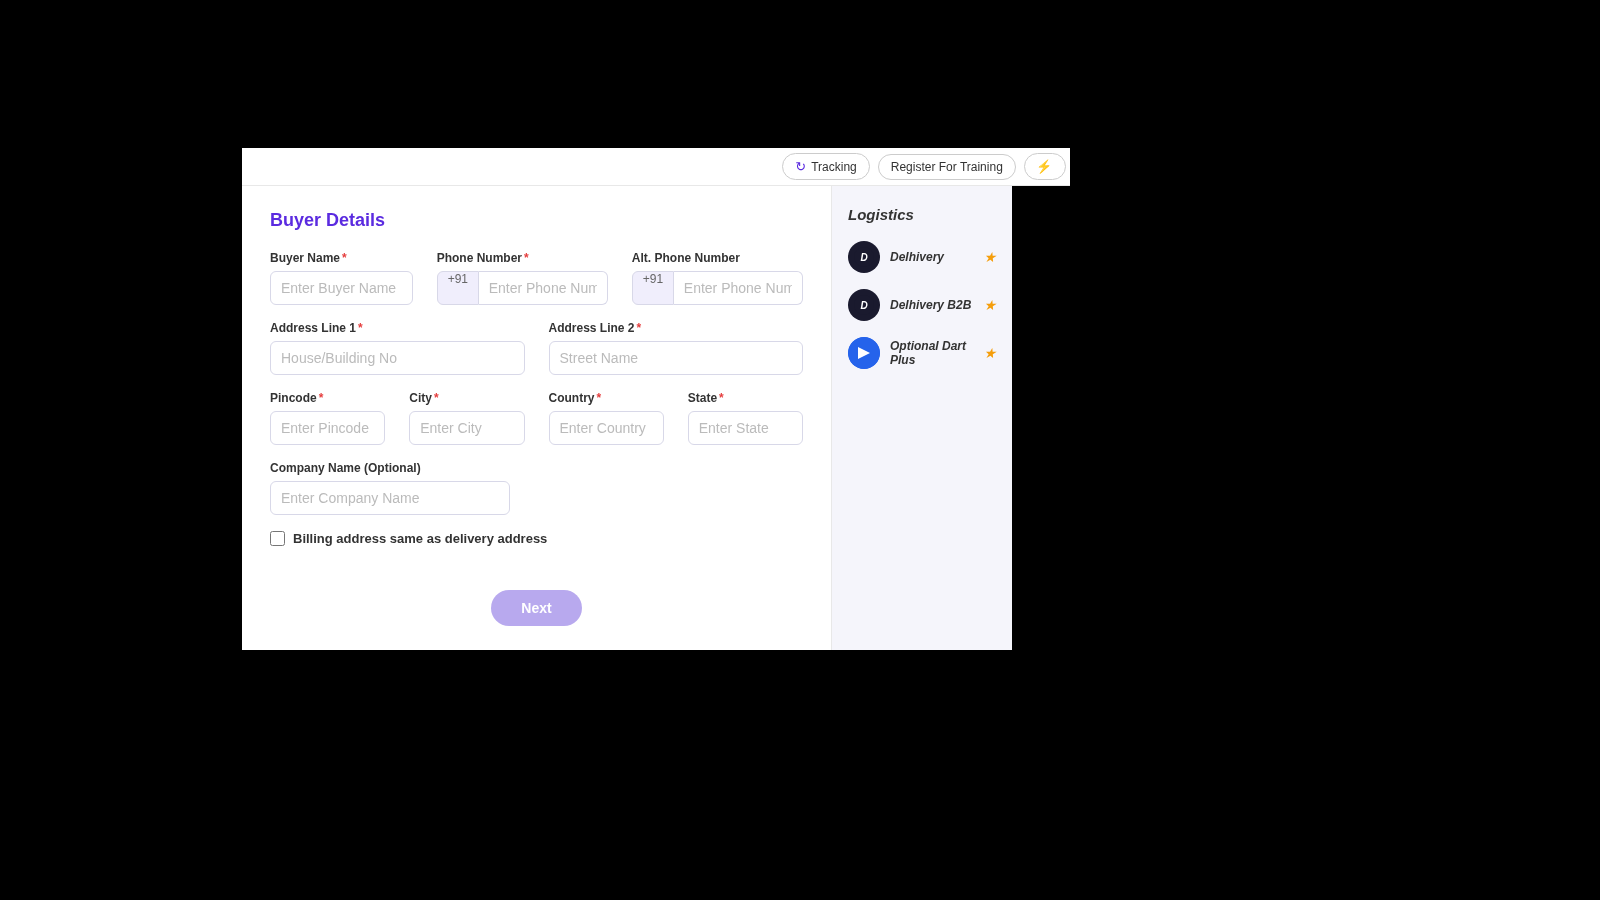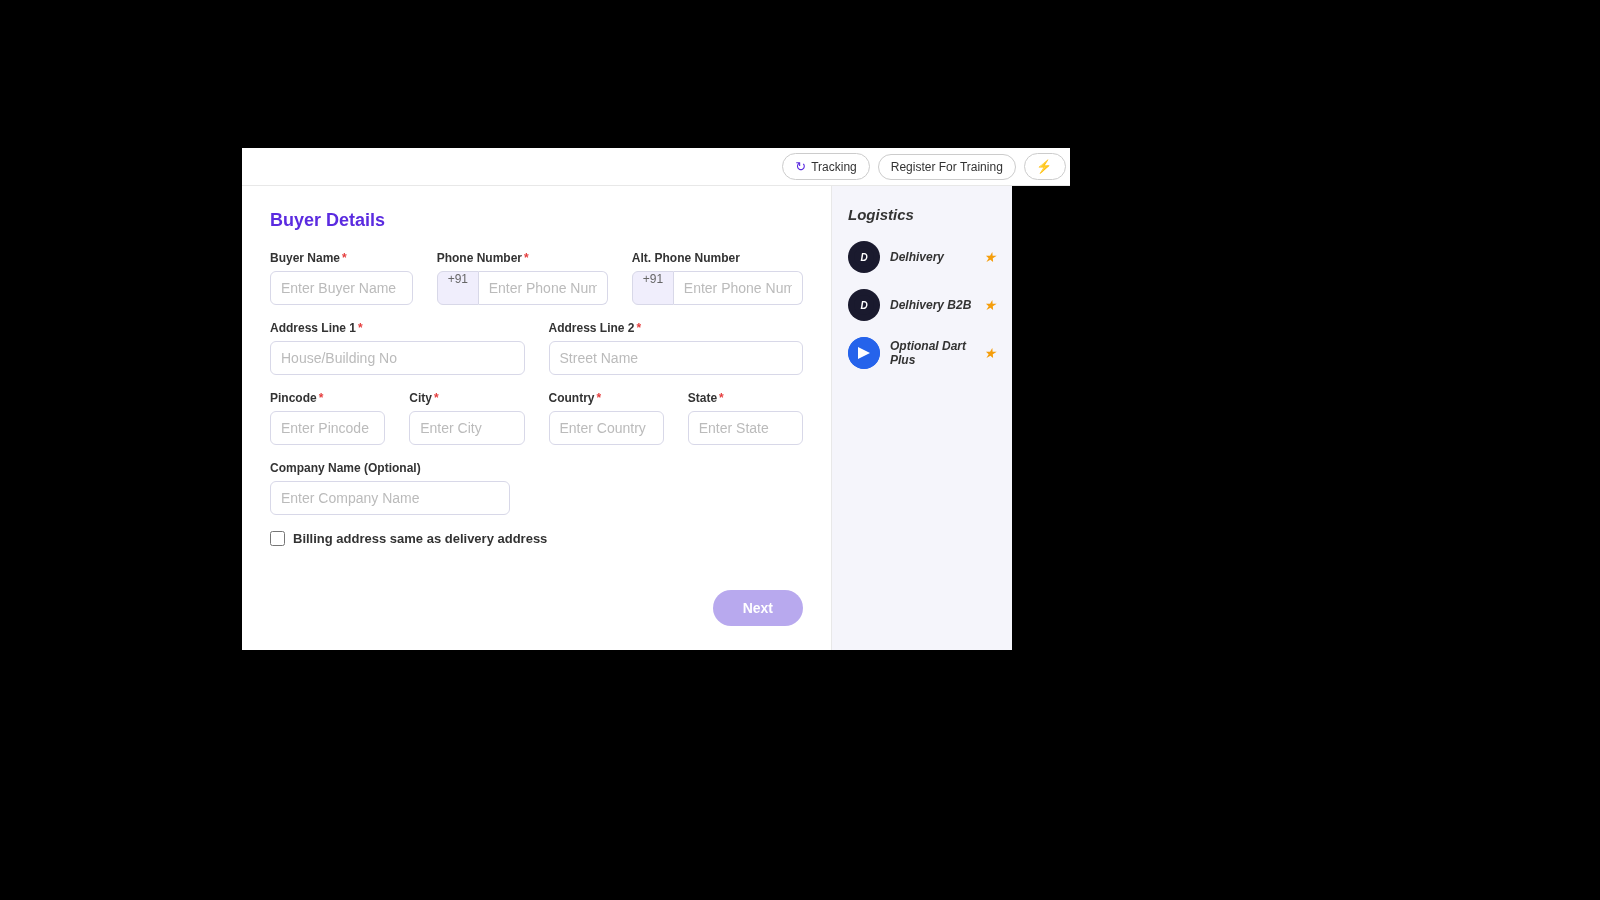--- a/index.html
+++ b/index.html
@@ -168,21 +168,21 @@
       padding: 10px 30px;
       font-size: 14px;
       font-weight: 600;
       cursor: pointer;
       float: right;
       margin-top: 24px;
     }
 
     .form-actions {
       display: flex;
-      justify-content: flex-end;
+      justify-content: center;
       margin-top: 20px;
     }
 
     
     .logistics-panel {
       width: 180px;
       background: #f5f5fb;
       padding: 20px 16px;
       font-style: italic;
     }

